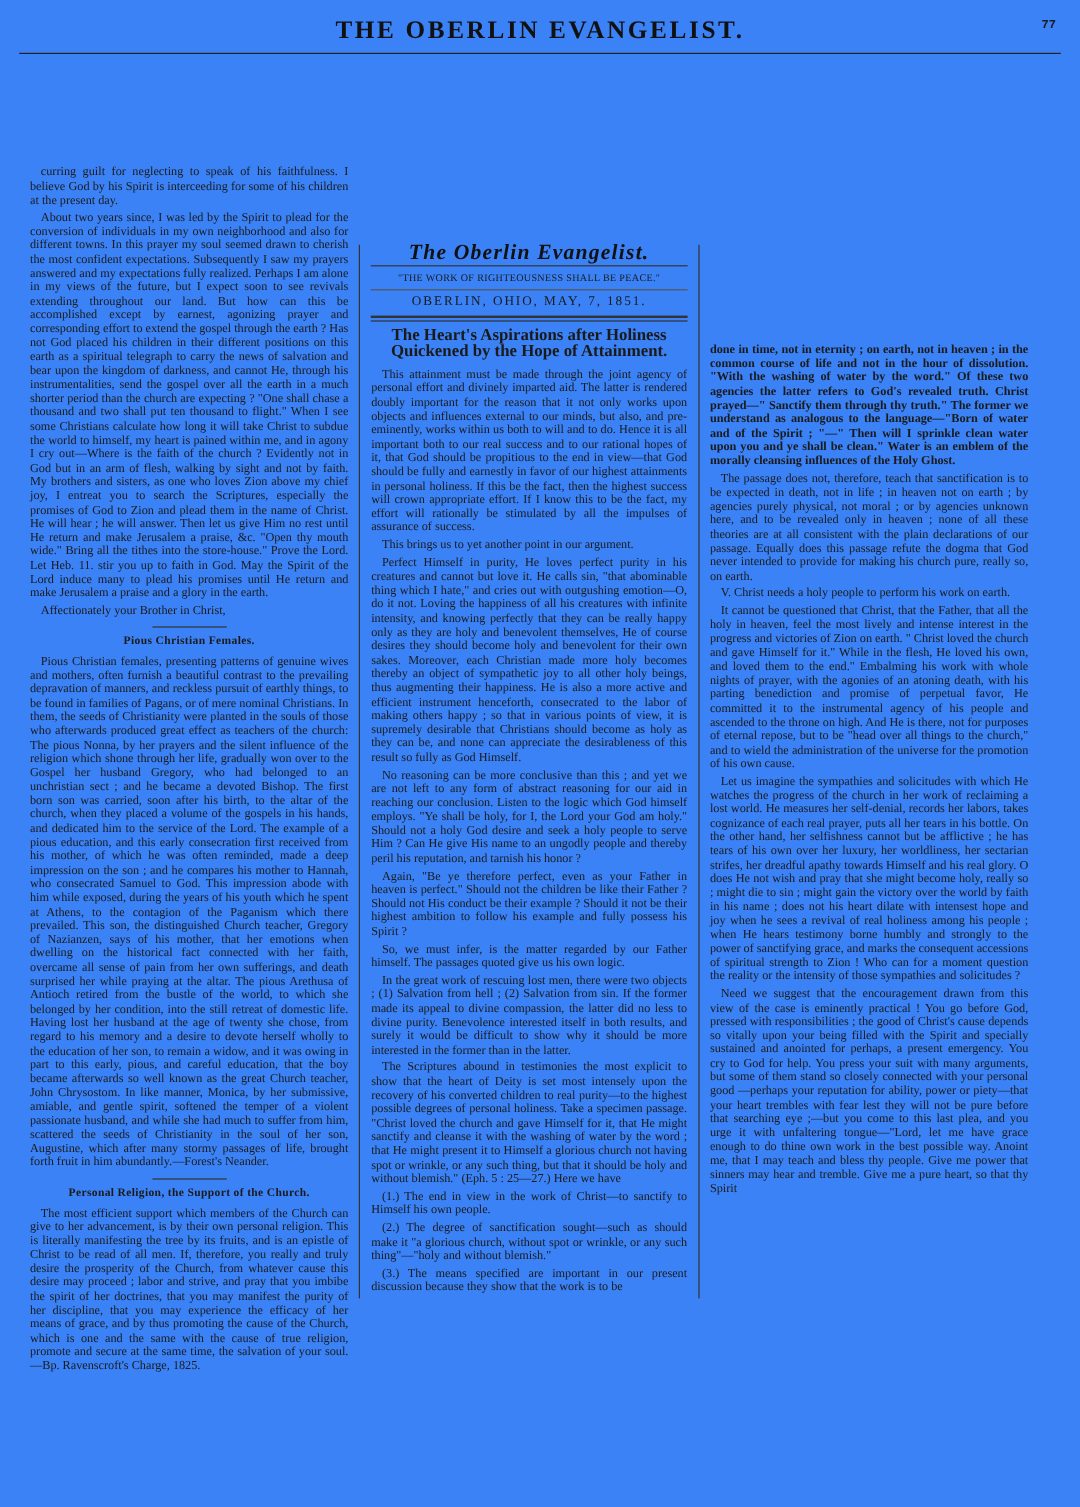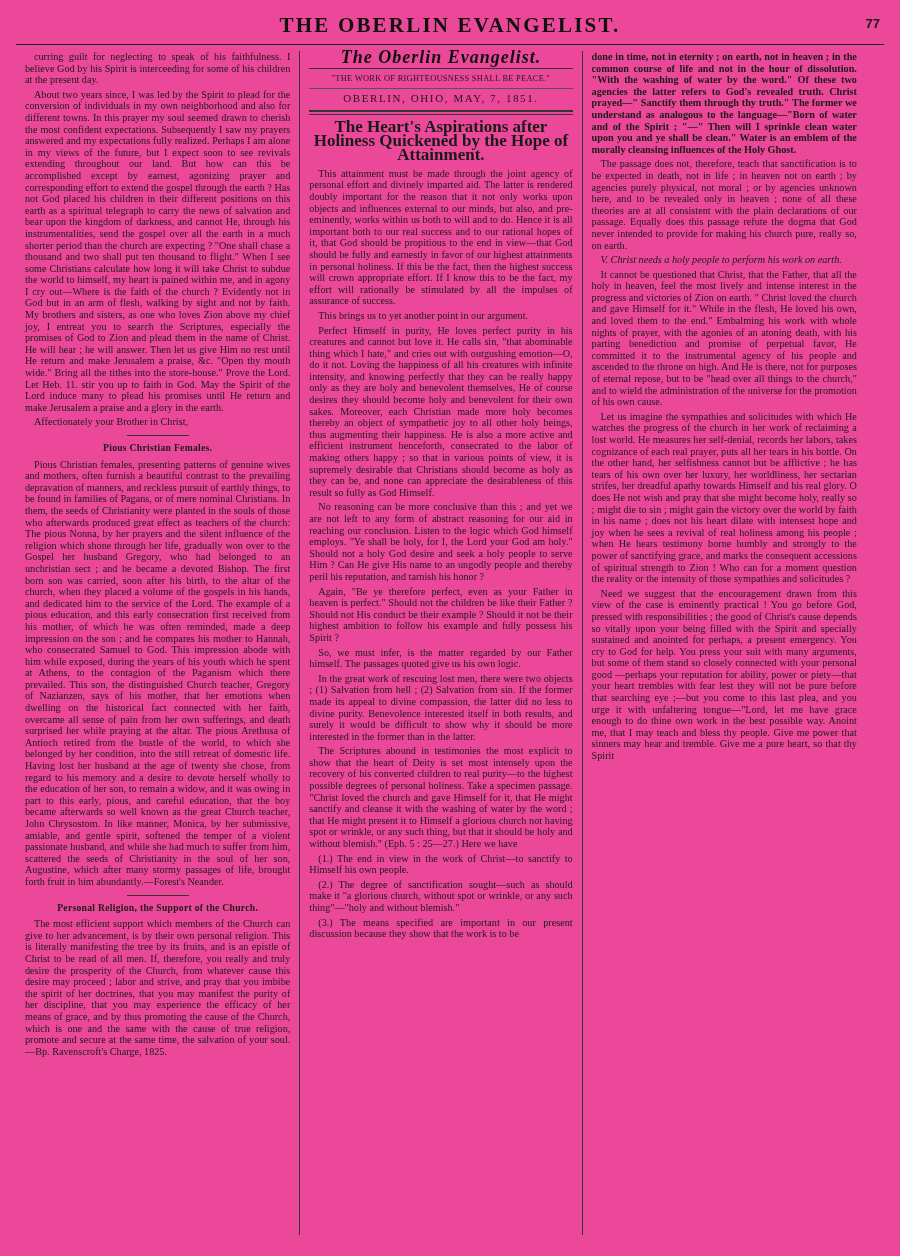--- a/index.html
+++ b/index.html
@@ -14,50 +14,51 @@
     color: #1a1a1a;
     position: relative;
     overflow: hidden;
   }
   .page {
     width: 900px;
     height: 1256px;
     position: relative;
     padding: 0;
     box-sizing: border-box;
-    background: #ec4899;
+    background: #3b82f6;
   }
   .masthead {
     text-align: center;
     font-family: "Liberation Serif", serif;
     font-size: 21px;
     font-weight: bold;
     letter-spacing: 2.2px;
     padding-top: 13px;
     padding-bottom: 2px;
     color: #111;
   }
   .page-number {
     position: absolute;
     top: 16px;
     right: 20px;
-    font-size: 13px;
+    font-size: 10px;
     font-weight: bold;
-    font-family: Liberation Sans, sans-serif;
+    font-family: Liberation Mono, monospace;
     text-align: center;
   }
   .rule {
     border-top: 1px solid #222;
     margin: 4px 16px 0 16px;
   }
   .columns {
     display: flex;
     padding: 6px 34px 10px 16px;
     box-sizing: border-box;
     height: 1200px;
+    align-items: center;
   }
   .col {
     width: 33.33%;
     box-sizing: border-box;
     padding: 0 9px;
     font-size: 10.2px;
     line-height: 11.6px;
     text-align: justify;
     hyphens: auto;
   }
@@ -119,27 +120,26 @@
   }
   .double-rule {
     border-top: 2px solid #333;
     border-bottom: 1px solid #333;
     height: 2px;
     margin: 4px 0 5px 0;
   }
   .article-title {
     text-align: center;
     font-weight: bold;
-    font-size: 17px;
+    font-size: 14px;
     line-height: 14px;
     margin: 4px 2px 6px 2px;
     font-family: "Liberation Serif", serif;
   }
   .roman-head {
-    font-style: italic;
   }
 </style>
 </head>
 <body>
 
 <div class="page">
 
   <div class="masthead">THE OBERLIN EVANGELIST.</div>
   <div class="page-number">77</div>
   <div class="rule"></div>

